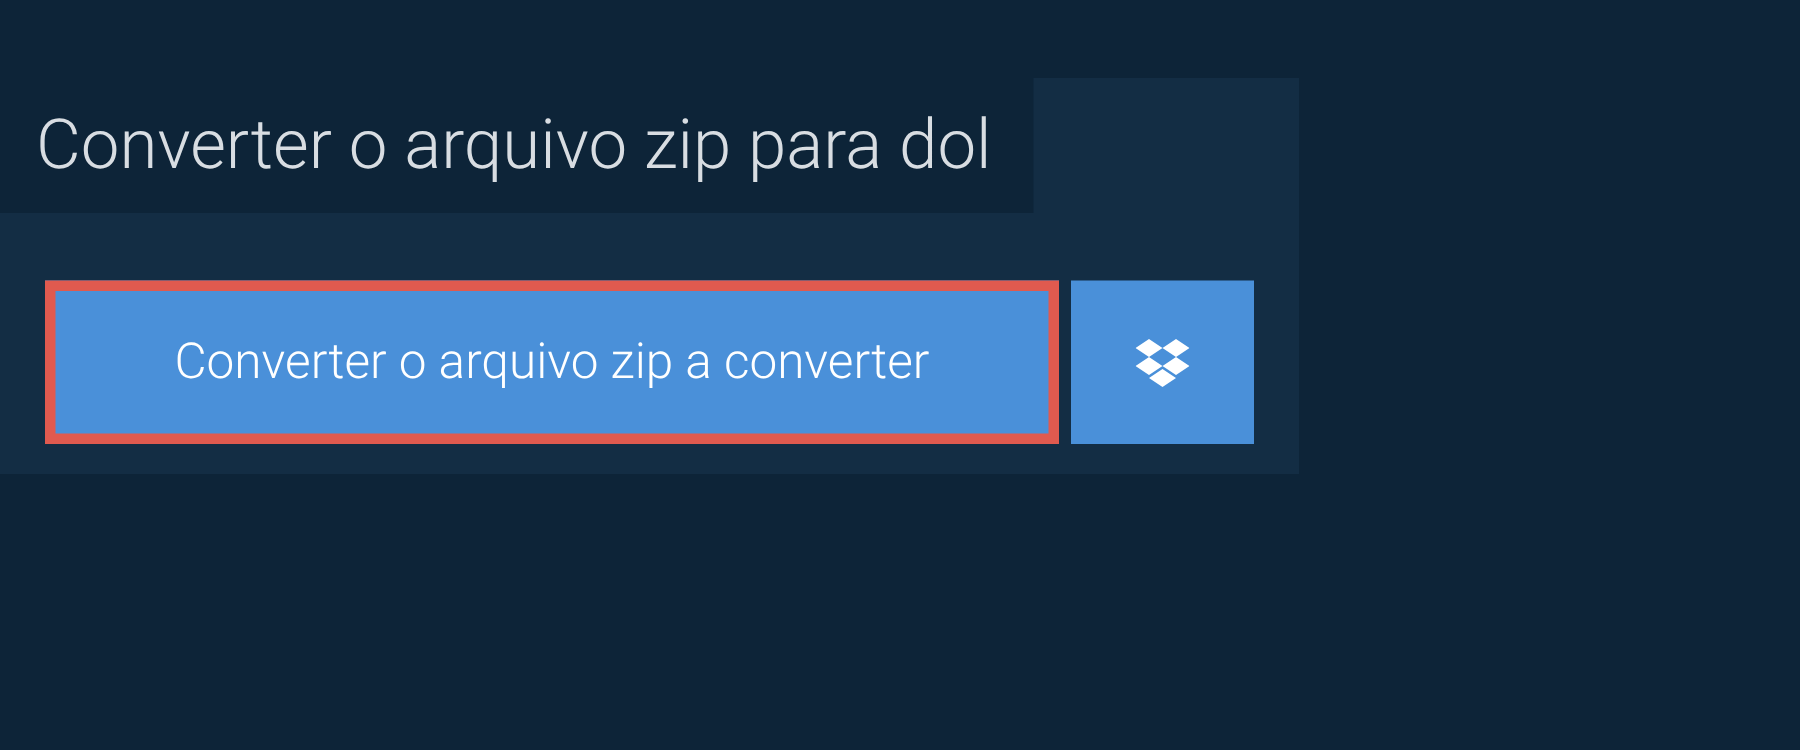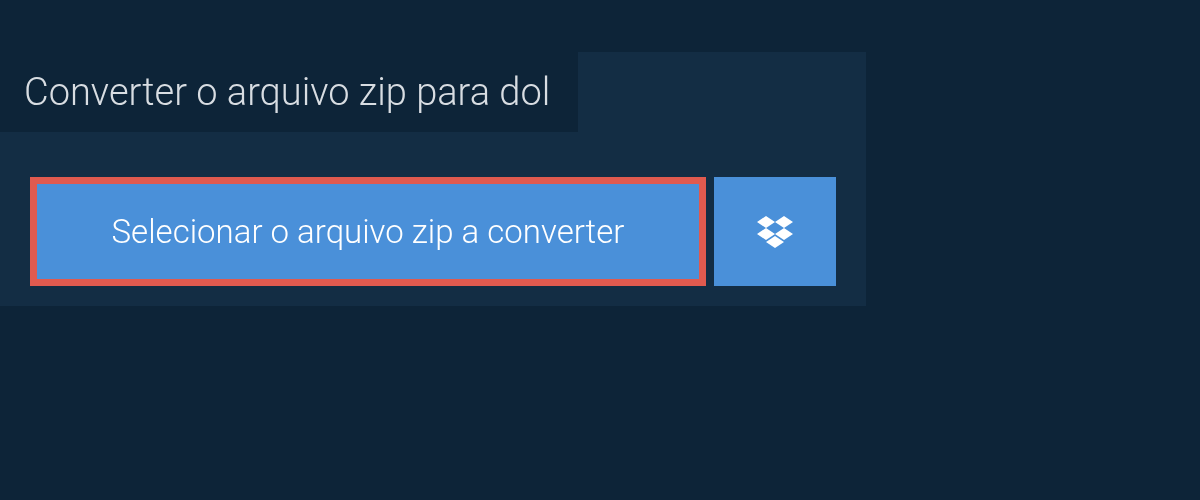--- a/index.html
+++ b/index.html
@@ -22,21 +22,21 @@
       padding-bottom: 20px;
     }
     .title-bar {
       background-color: #0d2438;
       display: inline-block;
       padding: 18px 28px 18px 24px;
       margin-bottom: 45px;
     }
     .title-text {
       color: #d8dde2;
-      font-size: 38px;
+      font-size: 46px;
       font-weight: 300;
       margin-top: 19px;
     }
     .button-row {
       display: flex;
       gap: 8px;
       padding-left: 30px;
       padding-right: 30px;
     }
     .select-button {
@@ -65,20 +65,20 @@
     }
   </style>
 </head>
 <body>
 
 <div class="panel">
   <div class="title-bar">
     <span class="title-text">Converter o arquivo zip para dol</span>
   </div>
   <div class="button-row">
-    <div class="select-button">Selecionar o arquivo zip a converter</div>
+    <div class="select-button">Converter o arquivo zip a converter</div>
     <div class="dropbox-button">
       <svg class="dropbox-icon" viewBox="0 0 36 32">
         <path d="M9 0 L18 6 L9 12 L0 6 Z M27 0 L36 6 L27 12 L18 6 Z M0 18 L9 12 L18 18 L9 24 Z M27 12 L36 18 L27 24 L18 18 Z M9 26 L18 20 L27 26 L18 32 Z"></path>
       </svg>
     </div>
   </div>
 </div>
 
 </body></html>

